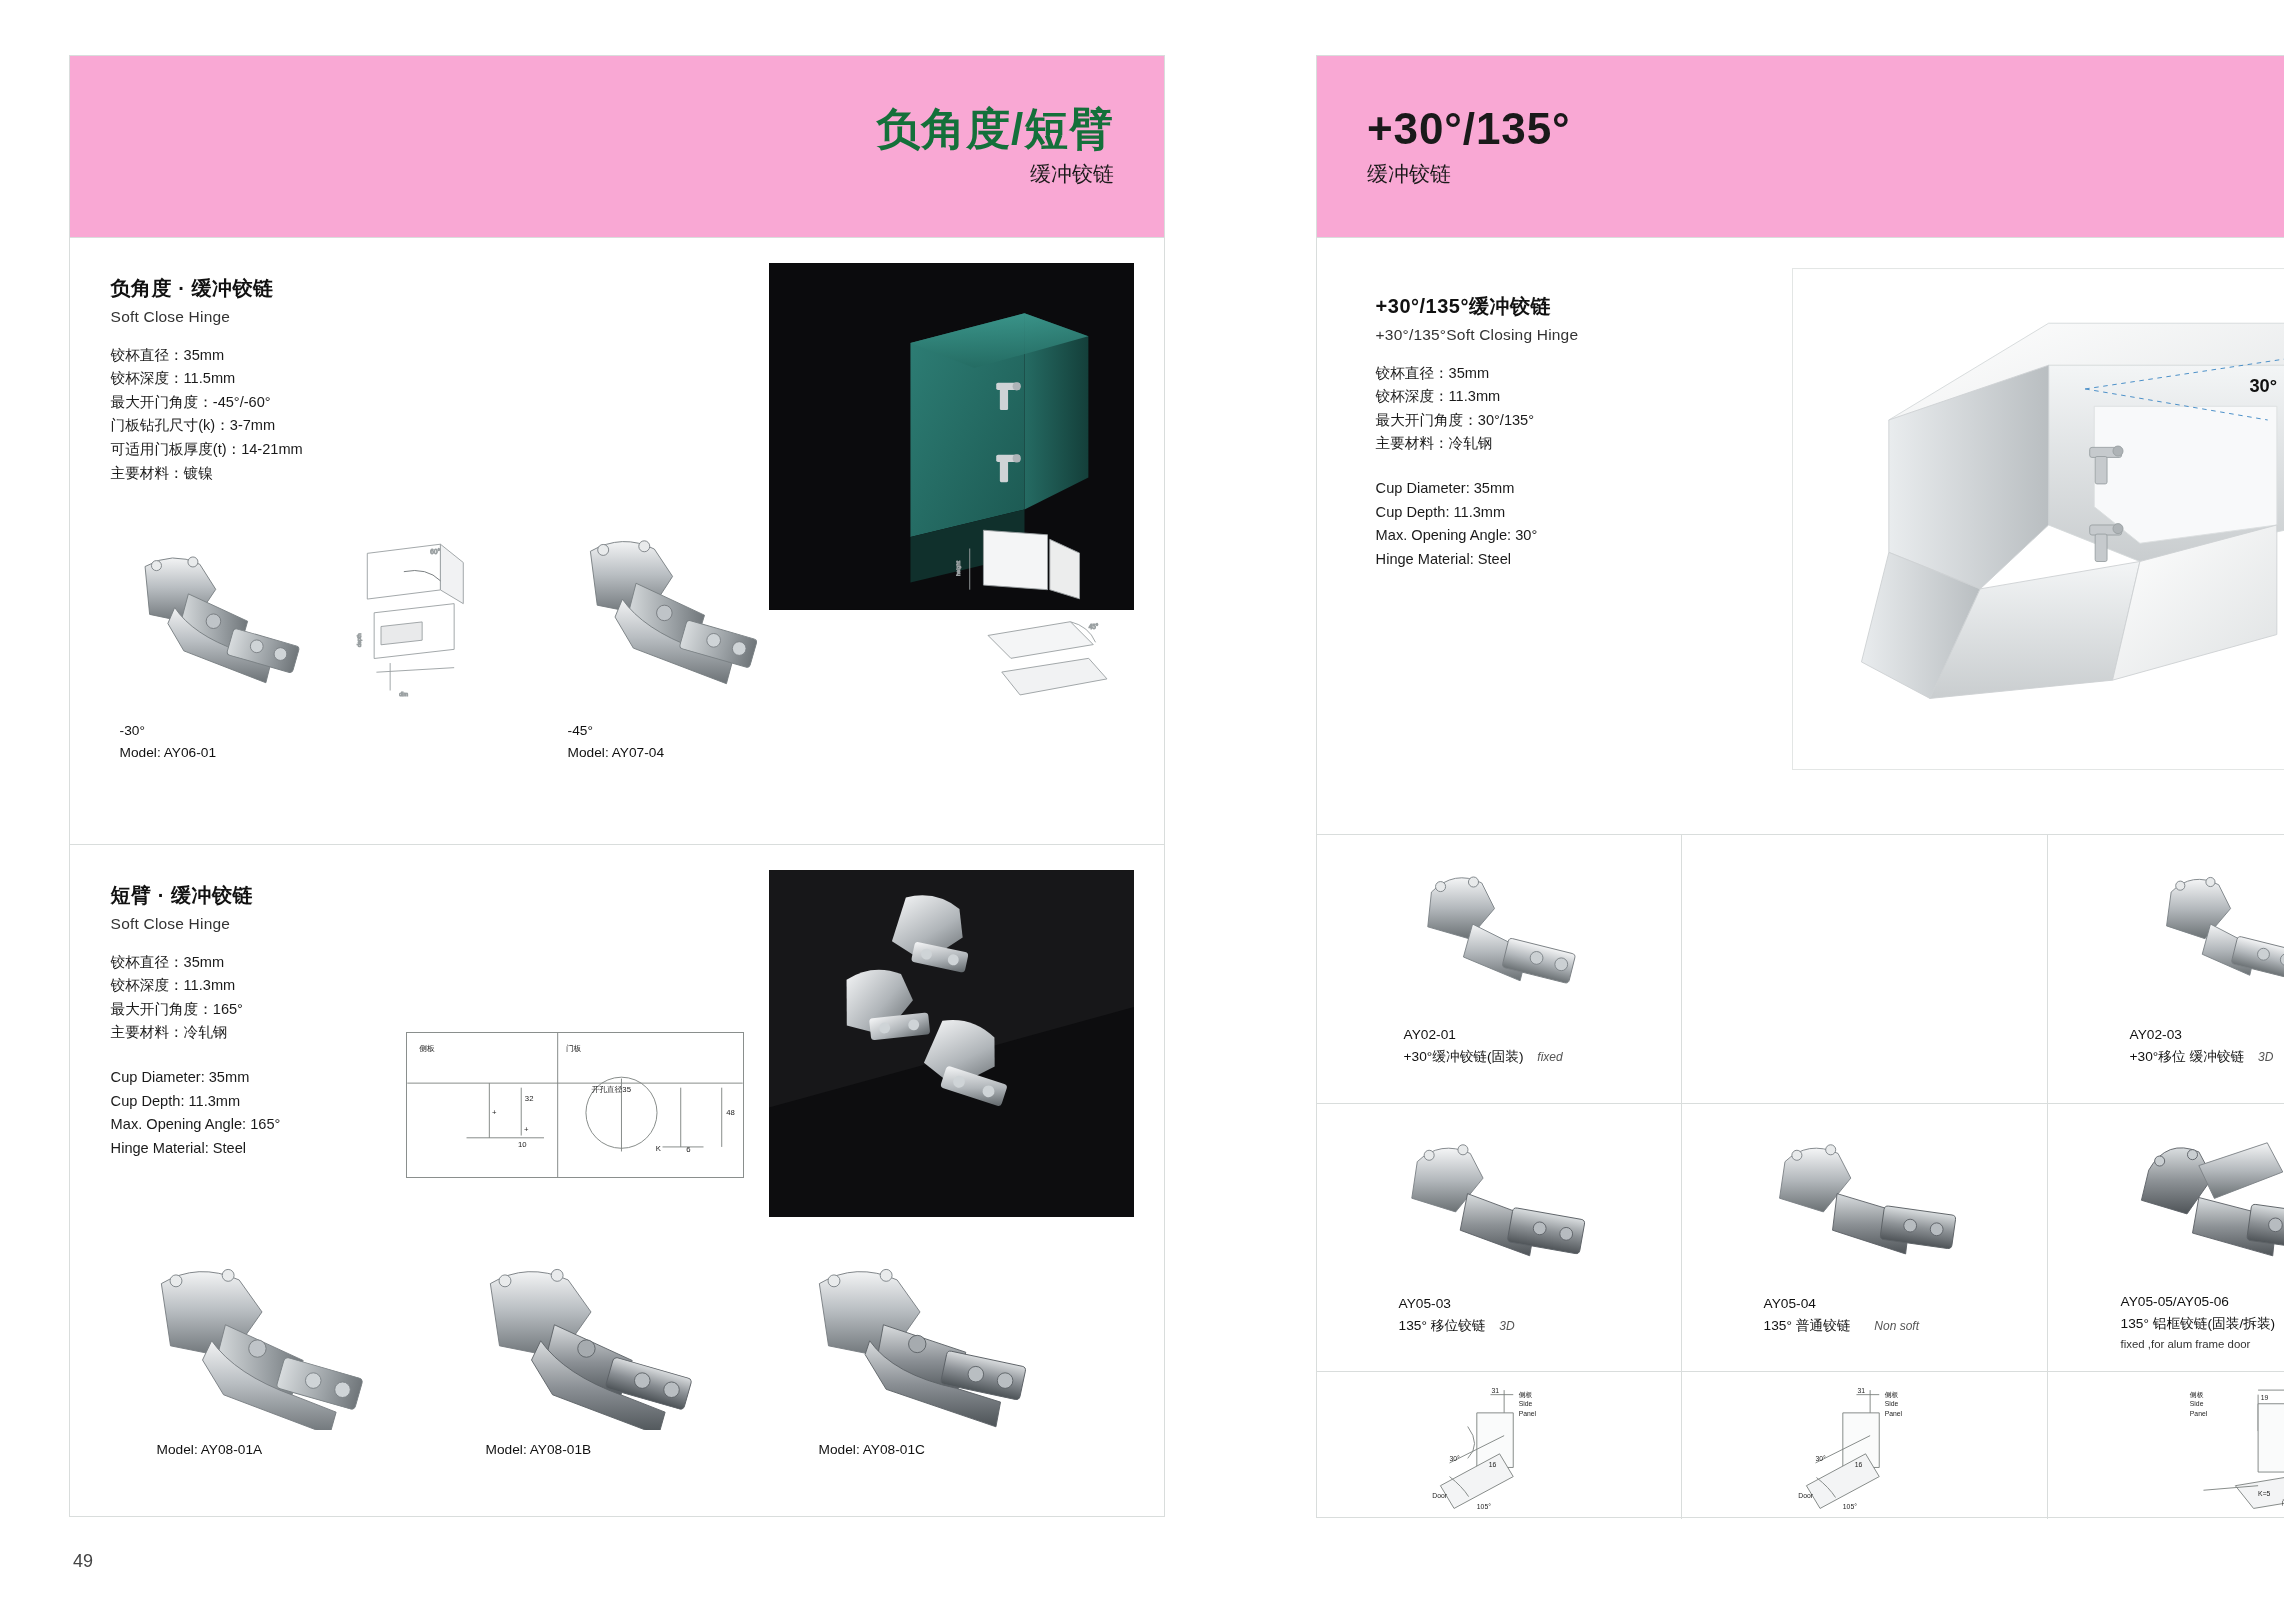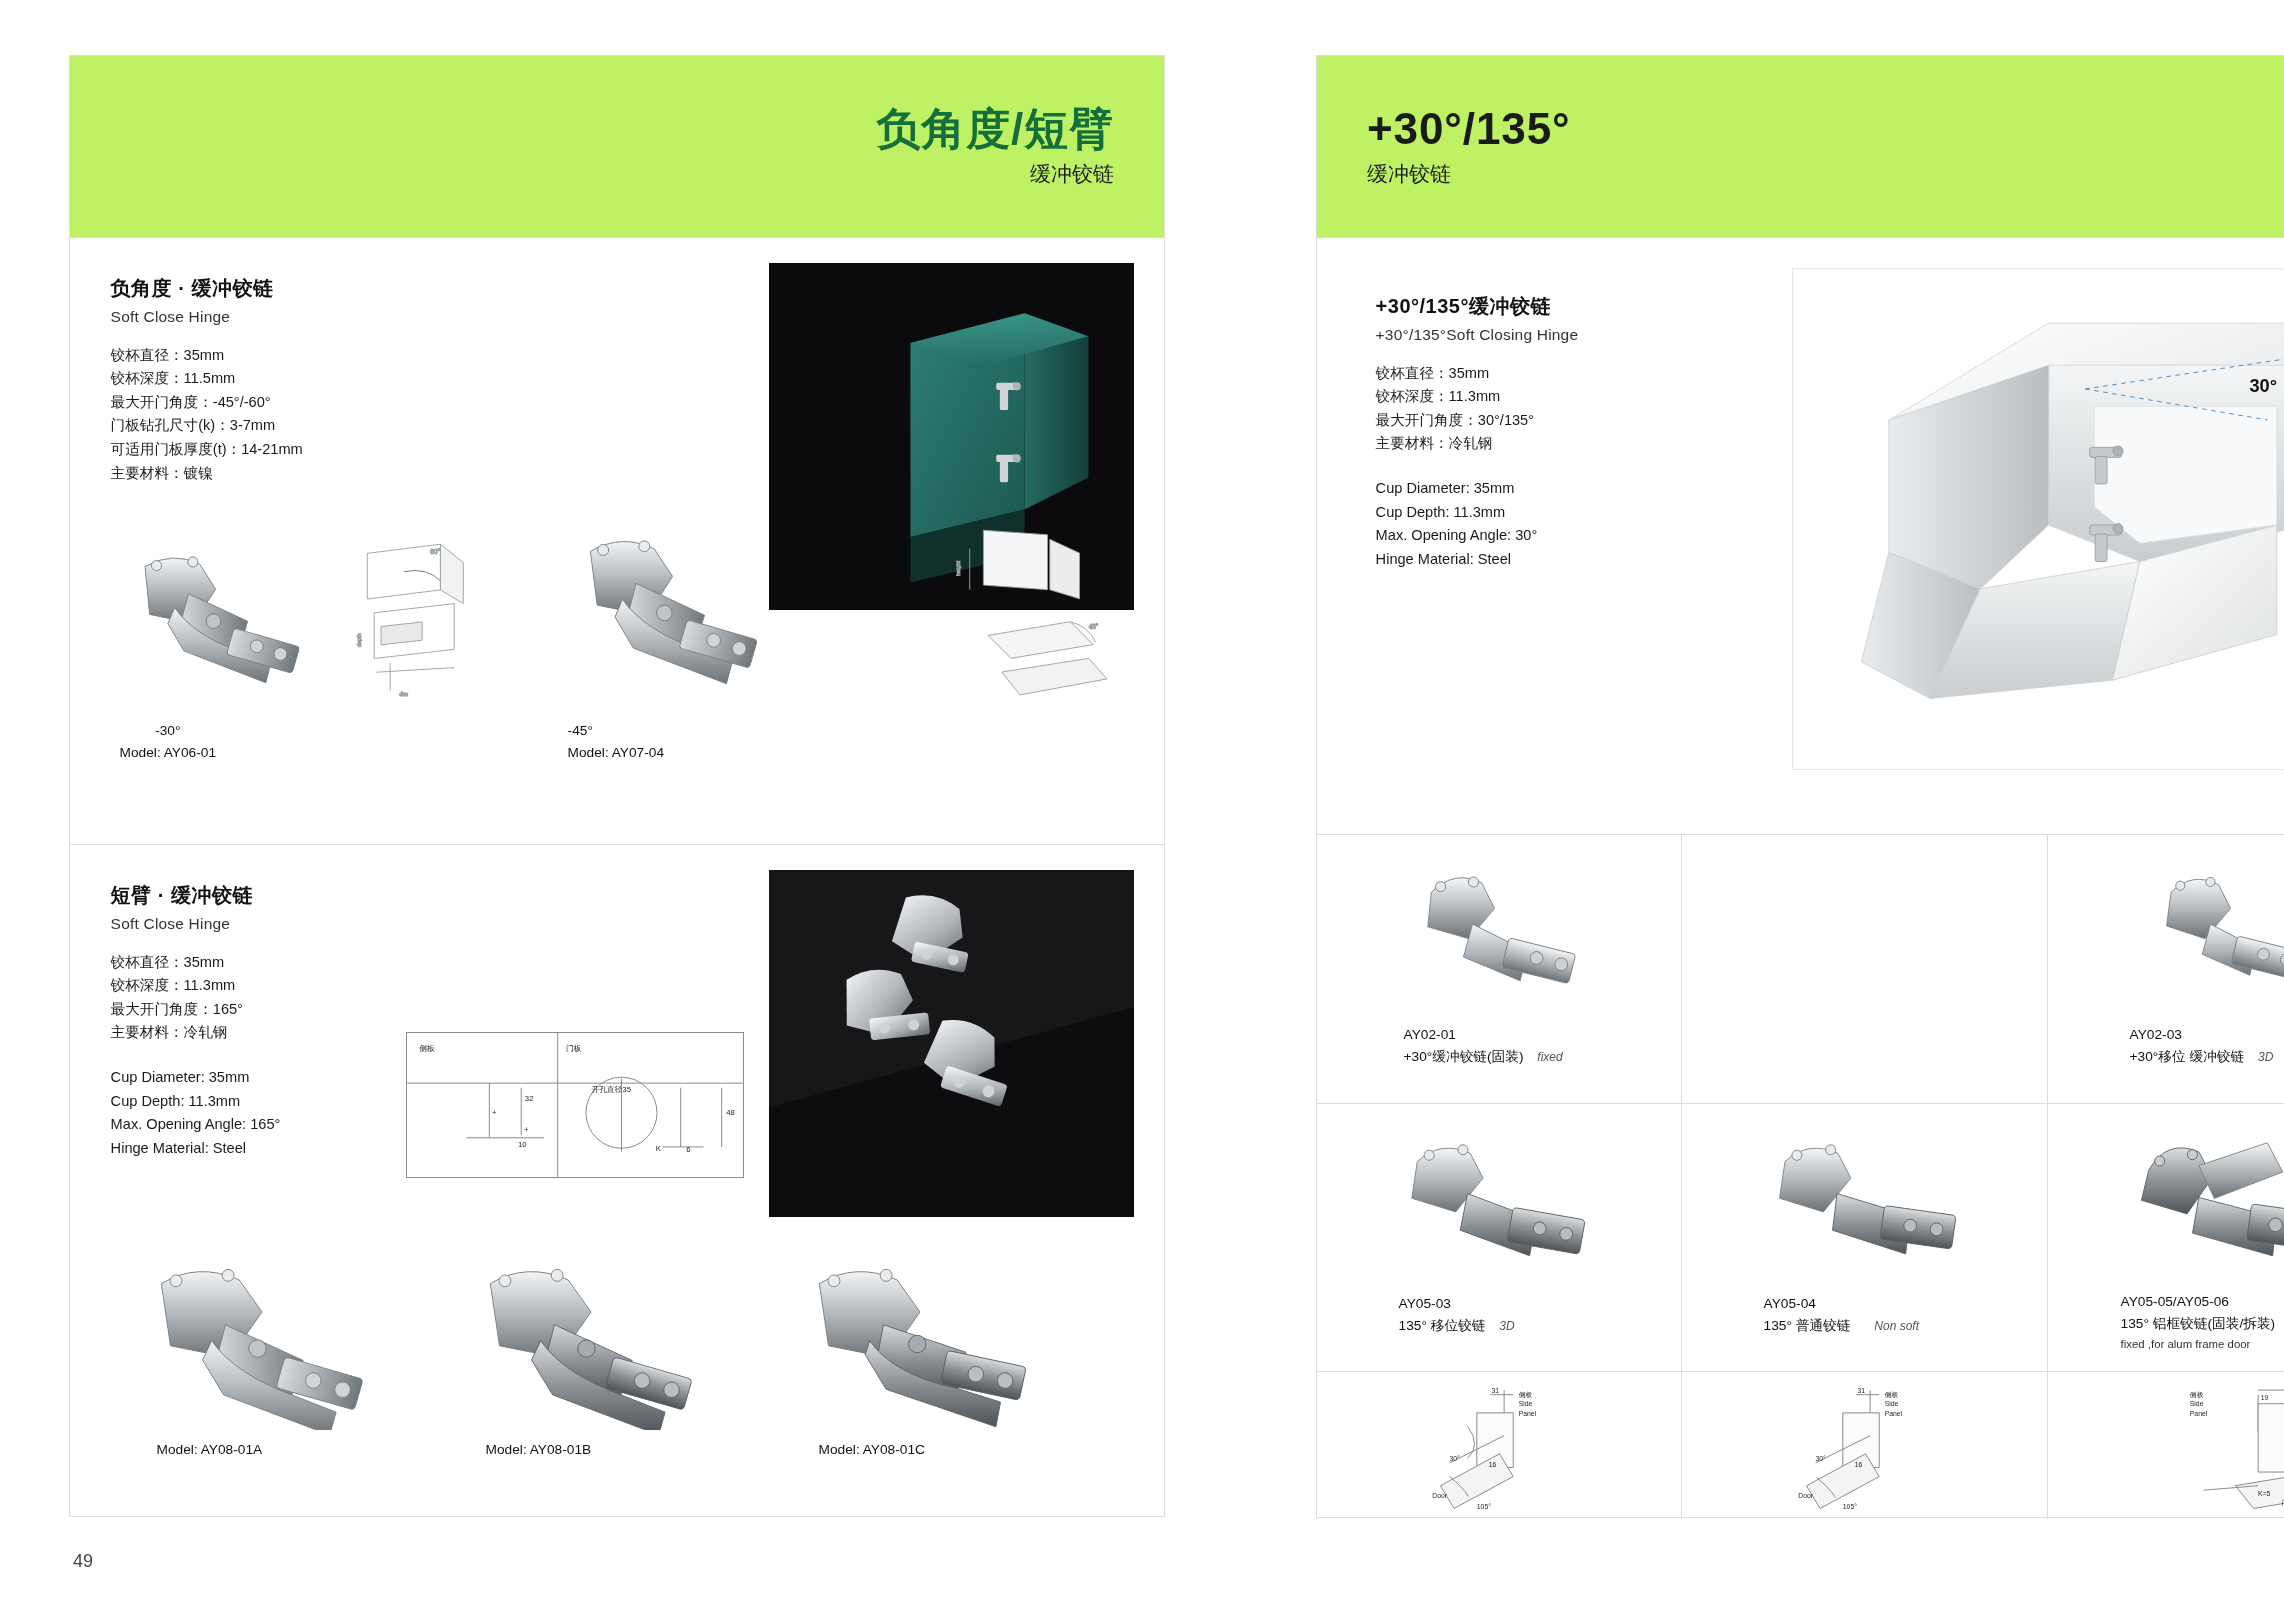--- a/index.html
+++ b/index.html
@@ -16,21 +16,21 @@
     background: #ffffff;
     overflow: hidden;
   }
 
   
   .sheet {
     position: absolute;
     top: 55px;
     height: 1462px;
     border: 1.4px solid #d9dddc;
-    background: #bef264;
+    background: #f9a8d4;
   }
   .sheet-left  { left: 69px;  width: 1096px; }
   .sheet-right { left: 1316px; width: 1096px; }
 
   
   .hdr {
     position: relative;
     height: 183px;
     border-bottom: 1.4px solid #d9dddc;
   }
@@ -174,21 +174,21 @@
           <circle cx="80" cy="58" r="11" fill="#e9ebec" stroke="#7b8185" stroke-width="2"></circle>
           <circle cx="160" cy="50" r="11" fill="#e9ebec" stroke="#7b8185" stroke-width="2"></circle>
           <path d="M150,120 l130,60 -20,70 -130,-55 z" fill="url(#mt2)" stroke="#787e82" stroke-width="2"></path>
           <path d="M120,150 q40,60 140,95 l70,30 -10,40 -180,-70 -35,-60z" fill="url(#mt1)" stroke="#767c80" stroke-width="2"></path>
           <rect x="250" y="195" width="150" height="60" rx="8" transform="rotate(16 250 195)" fill="url(#mt2)" stroke="#7a8084" stroke-width="2"></rect>
           <circle cx="300" cy="235" r="14" fill="#cfd4d7" stroke="#7a8084" stroke-width="2"></circle>
           <circle cx="352" cy="252" r="14" fill="#cfd4d7" stroke="#7a8084" stroke-width="2"></circle>
           <circle cx="205" cy="180" r="16" fill="#bfc4c8" stroke="#74797d" stroke-width="2"></circle>
         </svg>
       </div>
-      <div style="position:absolute; left:50px; top:482px;text-align:center;">
+      <div style="position:absolute; left:50px; top:482px;">
         <div class="cap">-30°</div>
         <div class="cap">Model: AY06-01</div>
       </div>
 
       <div class="imgbox" style="left:279px; top:297px; width:192px; height:183px;">
         <svg width="192" height="183" viewBox="0 0 420 400">
           <g stroke="#9aa0a2" stroke-width="2" fill="none">
             <path d="M40,40 L200,20 L200,120 L40,140 Z"></path>
             <path d="M200,20 L250,60 L250,150 L200,120 Z" fill="#f1f2f3"></path>
             <path d="M120,80 q50,-10 80,20" stroke="#6f7476"></path>

